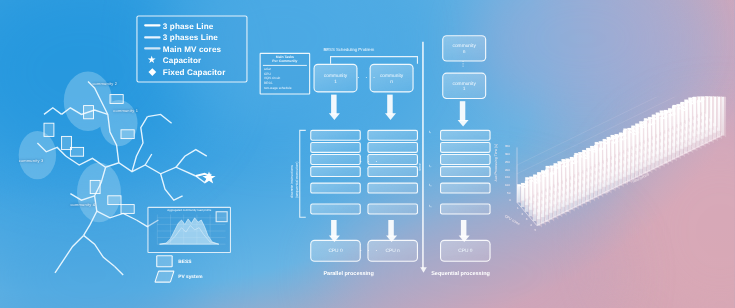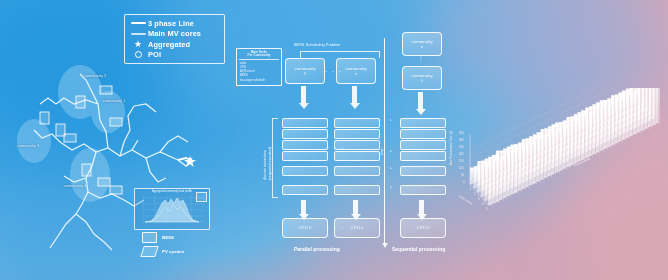--- a/index.html
+++ b/index.html
@@ -170,35 +170,41 @@
 
     <div class="legend">
       <div class="leg-row">
         <span class="leg-sym">
             <span class="dash"></span>
           </span>
         <span class="leg-txt">3 phase Line</span>
       </div>
       <div class="leg-row">
         <span class="leg-sym">
+            <span class="dash d2"></span>
+          </span>
+        <span class="leg-txt">3 phases Line</span>
+      </div>
+      <div class="leg-row">
+        <span class="leg-sym">
             <span class="dash d3"></span>
           </span>
         <span class="leg-txt">Main MV cores</span>
       </div>
       <div class="leg-row">
         <span class="leg-sym">
             <span class="star">★</span>
           </span>
-        <span class="leg-txt">Aggregated</span>
+        <span class="leg-txt">Capacitor</span>
       </div>
       <div class="leg-row">
         <span class="leg-sym">
-            <span class="circ"></span>
+            <span class="diam"></span>
           </span>
-        <span class="leg-txt">POI</span>
+        <span class="leg-txt">Fixed Capacitor</span>
       </div>
     </div>
 
     <div class="inset">
       <div class="inset-title">Aggregated community load profile</div>
       <svg width="74" height="40" viewBox="0 0 74 40">
         <g stroke="rgba(255,255,255,0.35)" stroke-width="0.3">
           <line x1="8" y1="6" x2="8" y2="33"></line>
             <line x1="8" y1="33" x2="70" y2="33"></line>
           <line x1="8" y1="27" x2="70" y2="27"></line>

